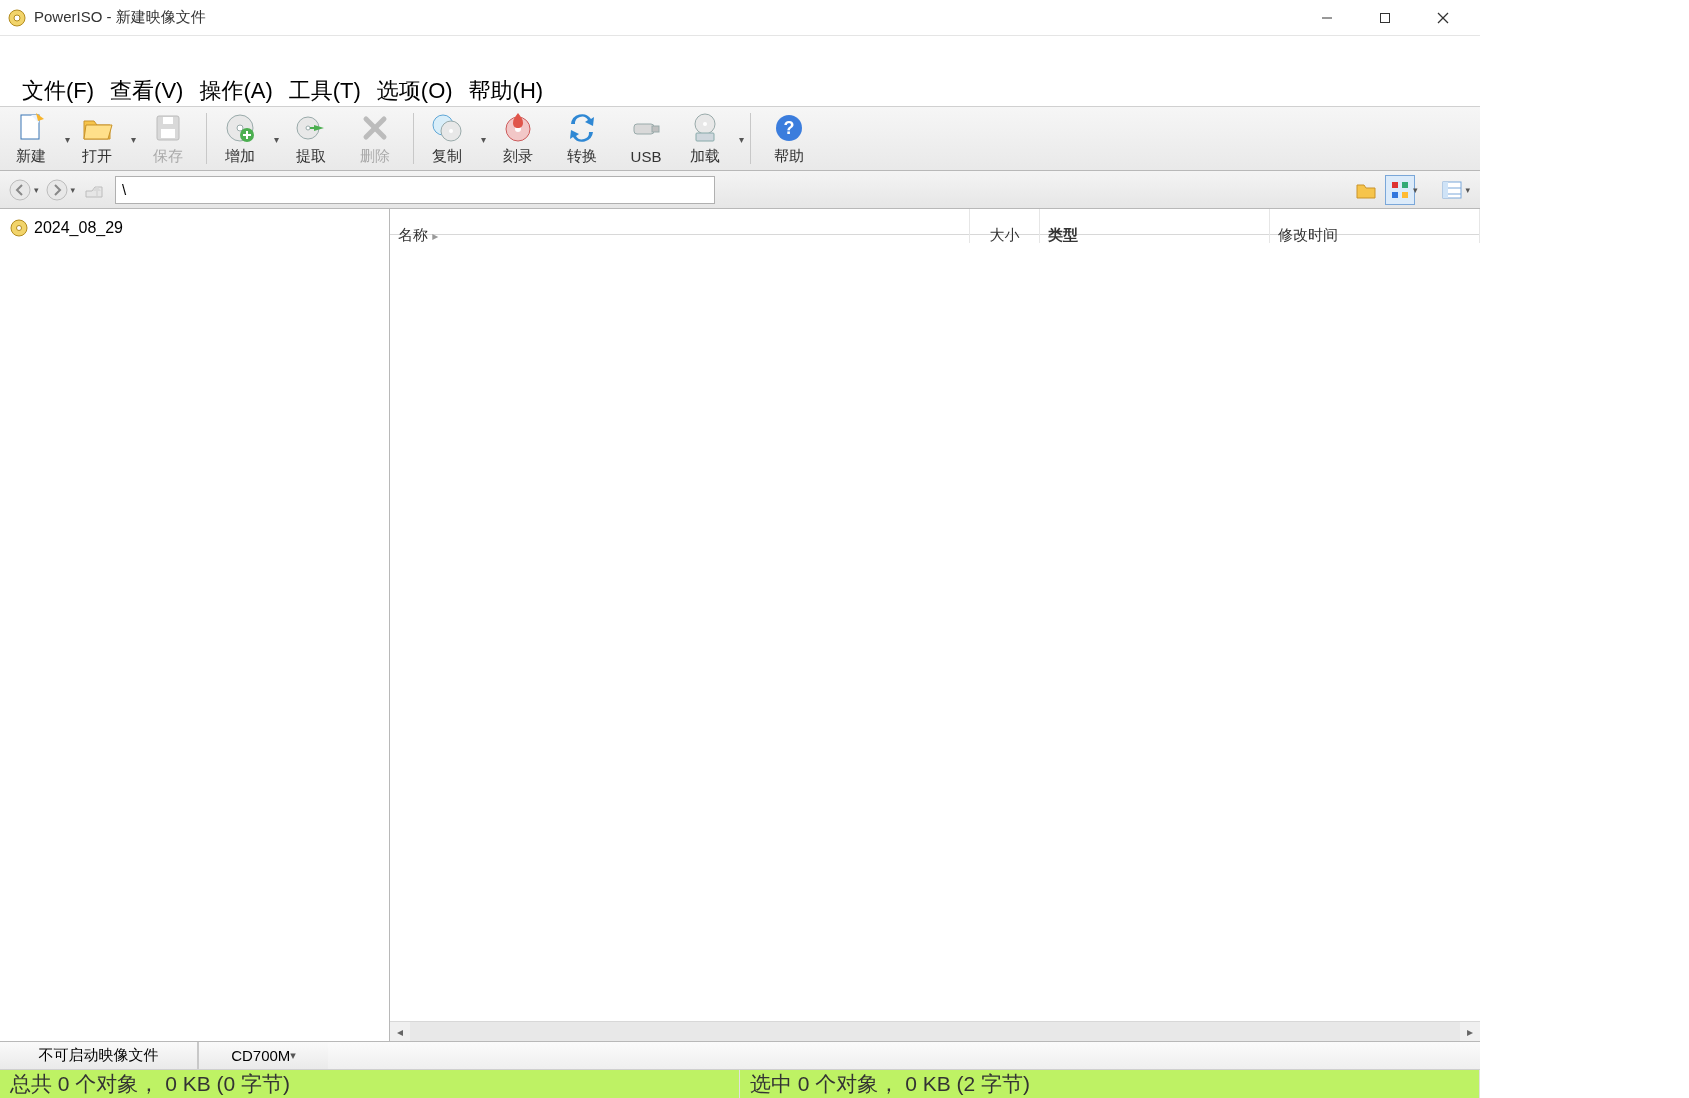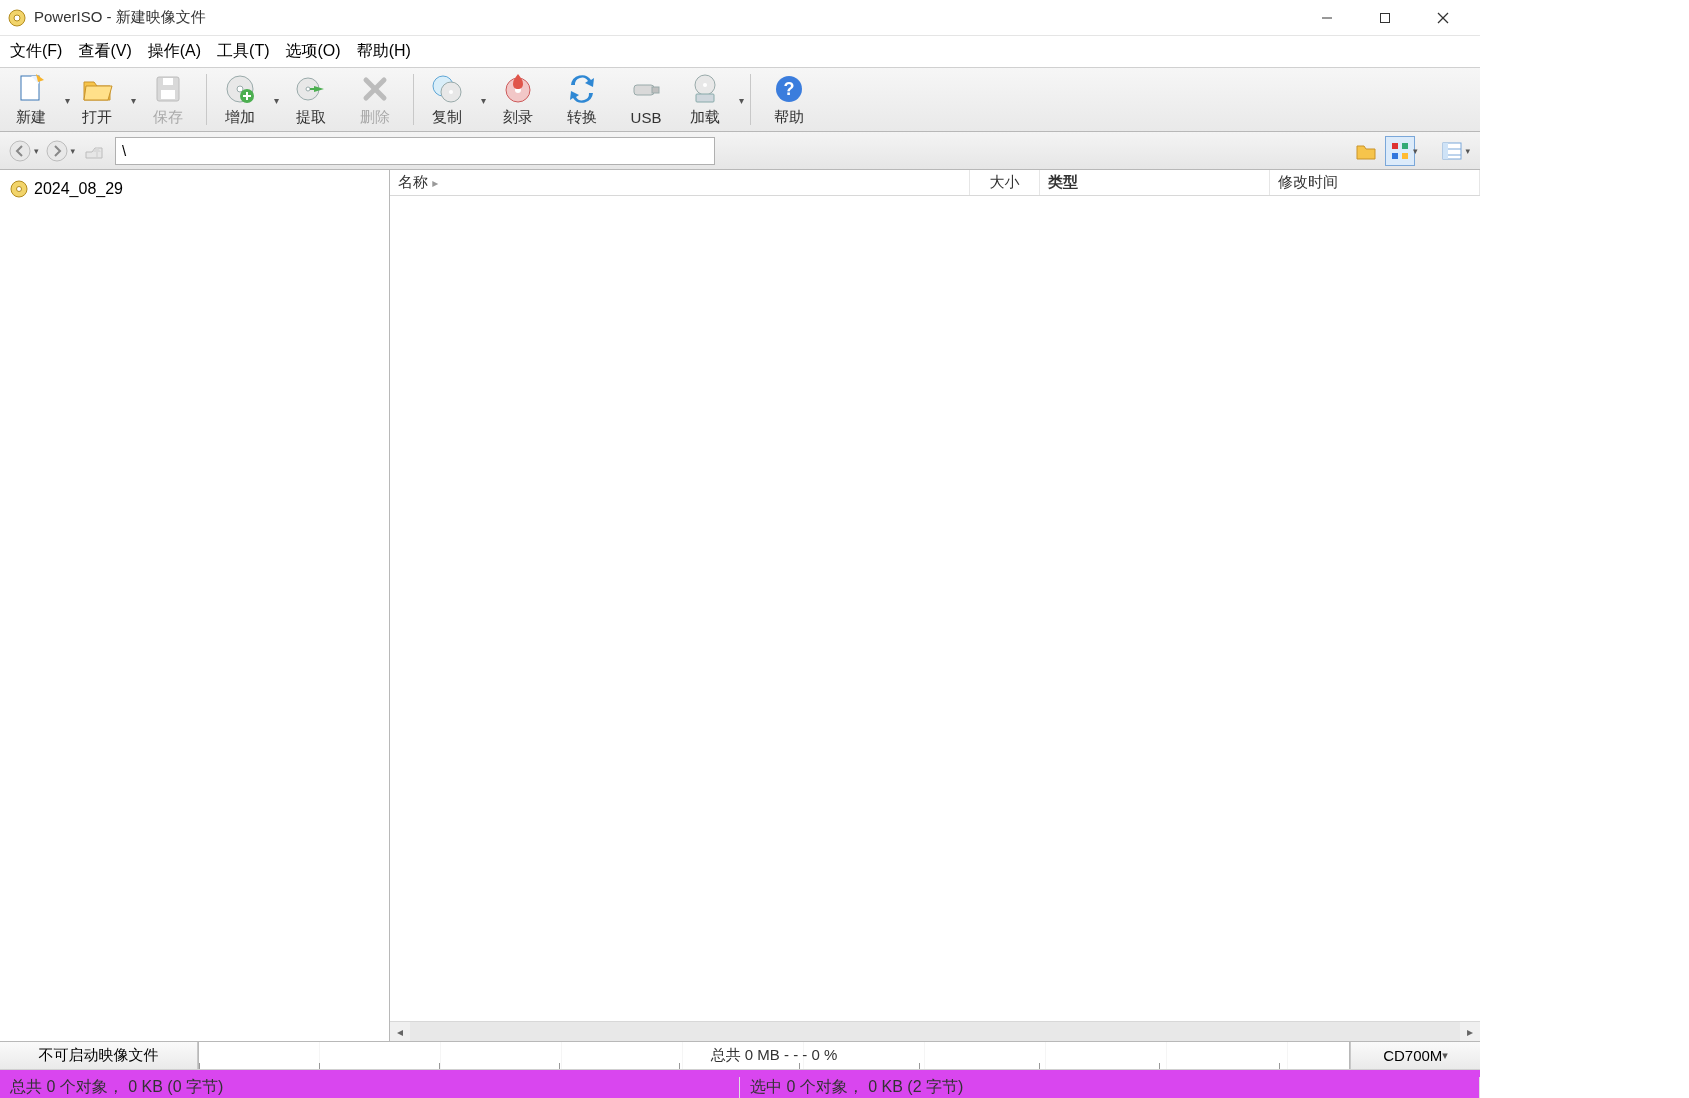--- a/index.html
+++ b/index.html
@@ -3,57 +3,57 @@
 <meta charset="utf-8">
 <style>
 * { box-sizing: border-box; margin: 0; padding: 0; }
 body { font-family: "Microsoft YaHei", "Segoe UI", Tahoma, sans-serif; font-size: 13px; background: #fff; overflow: hidden; width: 1689px; height: 1098px; }
 .window { width: 1480px; height: 1098px; display: flex; flex-direction: column; background: #fff; }
 .titlebar { height: 36px; display: flex; align-items: center; padding: 0 8px; background: #fff; border-bottom: 1px solid #e5e5e5; }
 .titlebar .app-icon { width: 18px; height: 18px; margin-right: 8px; }
 .titlebar .title { font-size: 15px; color: #333; }
 .titlebar .win-controls { margin-left: auto; display: flex; }
 .titlebar .win-btn { width: 58px; height: 36px; display: flex; align-items: center; justify-content: center; color: #333; }
-.menubar { height: 32px; display: flex; align-items: center; padding: 2px 2px; background: #fff; border-bottom: 1px solid #d0d0d0; font-size: 16px; }
+.menubar { height: 32px; display: flex; align-items: center; padding: 2px 14px; background: #fff; border-bottom: 1px solid #d0d0d0; font-size: 22px; margin-top: 39px; }
 .menubar .menu-item { padding: 2px 8px; cursor: default; }
 .toolbar { height: 64px; background: linear-gradient(#f6f6f6,#e9e9e9); border-bottom: 1px solid #b8b8b8; display: flex; align-items: stretch; padding: 2px 4px; }
 .tool-group { display: flex; align-items: stretch; }
 .tool-sep { width: 1px; background: #c8c8c8; margin: 4px 6px; }
 .tool-btn { display: flex; flex-direction: column; align-items: center; justify-content: center; padding: 2px 10px; min-width: 64px; position: relative; }
 .tool-btn .lbl { font-size: 15px; color: #333; margin-top: 2px; }
 .tool-btn.disabled .lbl { color: #aaa; }
 .tool-btn .dd { position: absolute; right: 0; top: 50%; transform: translateY(-50%); font-size: 10px; color: #555; }
 .tool-icon { width: 34px; height: 34px; }
 .navbar { height: 38px; background: linear-gradient(#f4f4f4,#e6e6e6); border-bottom: 1px solid #b8b8b8; display: flex; align-items: center; padding: 2px 6px; }
 .nav-btn { width: 28px; height: 28px; display: flex; align-items: center; justify-content: center; margin-right: 2px; }
 .nav-dd { font-size: 9px; color: #555; margin: 0 4px 0 -2px; }
 .path-input { flex: 1; max-width: 600px; height: 28px; border: 1px solid #b0b0b0; background: #fff; padding: 0 6px; font-size: 15px; margin: 0 6px; }
 .view-btn { width: 30px; height: 30px; display: flex; align-items: center; justify-content: center; margin-left: 4px; }
 .content { flex: 1; display: flex; border-bottom: 1px solid #b8b8b8; min-height: 0; }
 .tree { width: 390px; border-right: 1px solid #b8b8b8; background: #fff; padding: 8px 6px; overflow: auto; }
 .tree-item { display: flex; align-items: center; padding: 2px 4px; font-size: 16px; }
 .tree-item .disc { width: 18px; height: 18px; margin-right: 6px; }
 .list { flex: 1; display: flex; flex-direction: column; background: #fff; }
 .list-header { height: 26px; display: flex; border-bottom: 1px solid #d8d8d8; background: #fff; font-size: 15px; color: #333; }
-.list-header .col { padding: 3px 8px; border-right: 1px solid #e6e6e6; }
+.list-header .col { padding: 17px 8px; border-right: 1px solid #e6e6e6; }
 .col-name { flex: 1; }
 .col-size { width: 70px; text-align: center; }
 .col-type { width: 230px; font-weight: bold; }
 .col-mod { width: 210px; }
 .list-body { flex: 1; overflow: auto; }
 .list-scroll { height: 20px; display: flex; background: #f0f0f0; border-top: 1px solid #d8d8d8; }
 .list-scroll .arrow { width: 20px; display:flex;align-items:center;justify-content:center;color:#666;font-size:12px; }
 .list-scroll .track { flex:1; background:#e8e8e8; }
 .capacity-row { height: 28px; display: flex; align-items: center; border-bottom: 1px solid #cfcfcf; background: linear-gradient(#fbfbfb,#efefef); }
 .boot-label { width: 198px; text-align: center; font-size: 15px; border-right: 1px solid #c8c8c8; height: 100%; display:flex;align-items:center;justify-content:center; background: linear-gradient(#fafafa,#eaeaea); }
 .capacity-bar { flex: 1; height: 100%; border: 1px solid #b8b8b8; border-top: none; border-bottom: none; position: relative; display:flex;align-items:center;justify-content:center; background: repeating-linear-gradient(90deg,#fff,#fff 120px,#f5f5f5 120px,#f5f5f5 121px); }
 .capacity-bar-ticks { position:absolute; left:0; right:0; bottom:0; height:6px; background: repeating-linear-gradient(90deg,#999,#999 1px,transparent 1px,transparent 120px); }
 .capacity-text { font-size: 15px; color: #333; position: relative; background: rgba(255,255,255,0.0); padding: 0 6px; }
 .media-select { width: 130px; display: flex; align-items: center; justify-content: center; font-size: 15px; border-left: 1px solid #c8c8c8; height:100%; background: linear-gradient(#fafafa,#eaeaea);}
-.statusbar { height: 28px; display: flex; align-items: flex-end; background: #d946ef; font-size: 16px; color: #333; }
+.statusbar { height: 28px; display: flex; align-items: flex-end; background: #bef264; font-size: 21px; color: #333; }
 .statusbar .cell { padding: 0 10px; }
 .statusbar .cell.half { width: 50%; border-right: 1px solid #e0e0e0; }
 svg { display: block; }
 </style>
 </head>
 <body>
 
 <div class="window">
 
   <div class="titlebar">
@@ -301,24 +301,20 @@
       <div class="list-scroll">
         <div class="arrow">◂</div>
         <div class="track"></div>
         <div class="arrow">▸</div>
       </div>
     </div>
   </div>
 
   <div class="capacity-row">
     <div class="boot-label">不可启动映像文件</div>
-    <div class="capacity-bar">
-      <div class="capacity-bar-ticks"></div>
-      <span class="capacity-text">总共 0 MB  - - -  0 %</span>
-    </div>
     <div class="media-select">
       <span>CD</span>
       <span>700M</span>
       <span style="font-size:11px;color:#555">▾</span>
     </div>
   </div>
 
   <div class="statusbar">
     <div class="cell half">总共 0 个对象， 0 KB (0 字节)</div>
     <div class="cell half">选中 0 个对象， 0 KB (2 字节)</div>

